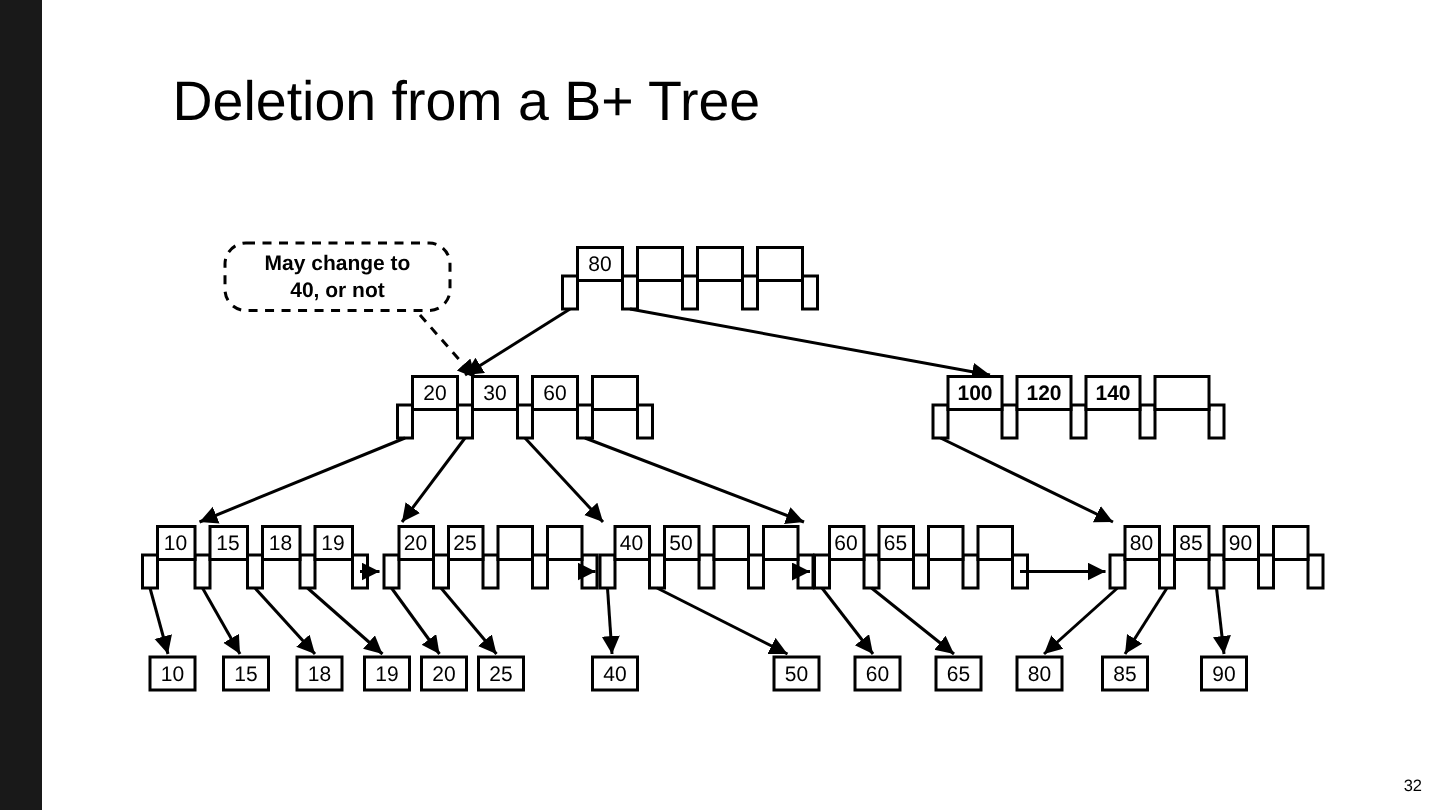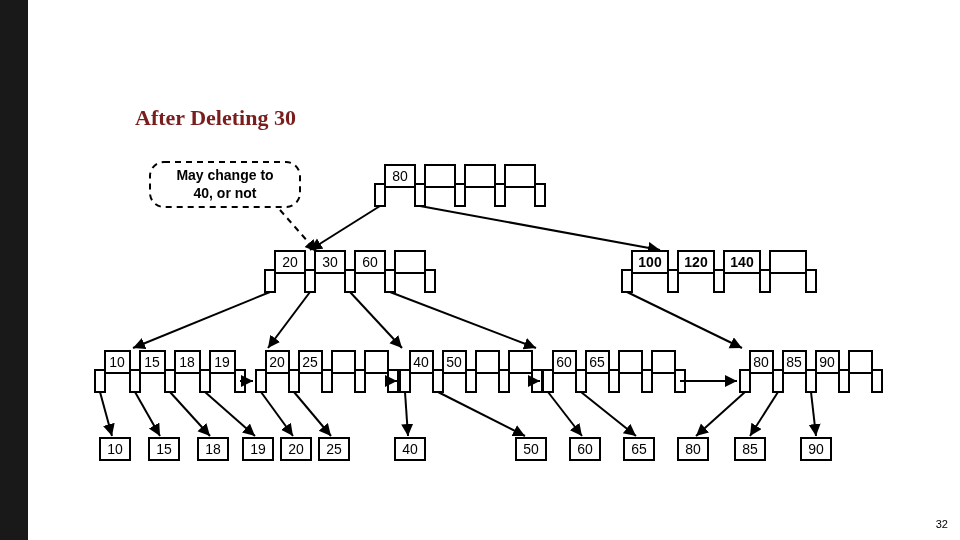--- a/index.html
+++ b/index.html
@@ -12,21 +12,21 @@
   .klabel{font-family:Arial,Helvetica;font-size:14px;text-anchor:middle;dominant-baseline:middle;}
   .klabel.b{font-weight:bold;}
   .datalabel{font-family:Arial,Helvetica;font-size:14px;text-anchor:middle;dominant-baseline:middle;}
   .callout{font-family:Arial,Helvetica;font-size:14px;font-weight:bold;text-anchor:middle;}
 </style>
 </head>
 <body>
 
 <div class="slide">
   <div class="left-bar"></div>
-  <div class="subtitle">After Deleting 30</div>
+  <div class="title">Deletion from a B+ Tree</div>
   <div class="pageno">32</div>
 
   <svg width="960" height="540">
     <defs>
       <marker id="arrow" markerWidth="8" markerHeight="8" refX="6" refY="3" orient="auto">
         <path d="M0,0 L6,3 L0,6 Z" fill="#000"></path>
       </marker>
     </defs>
 
     <g>

